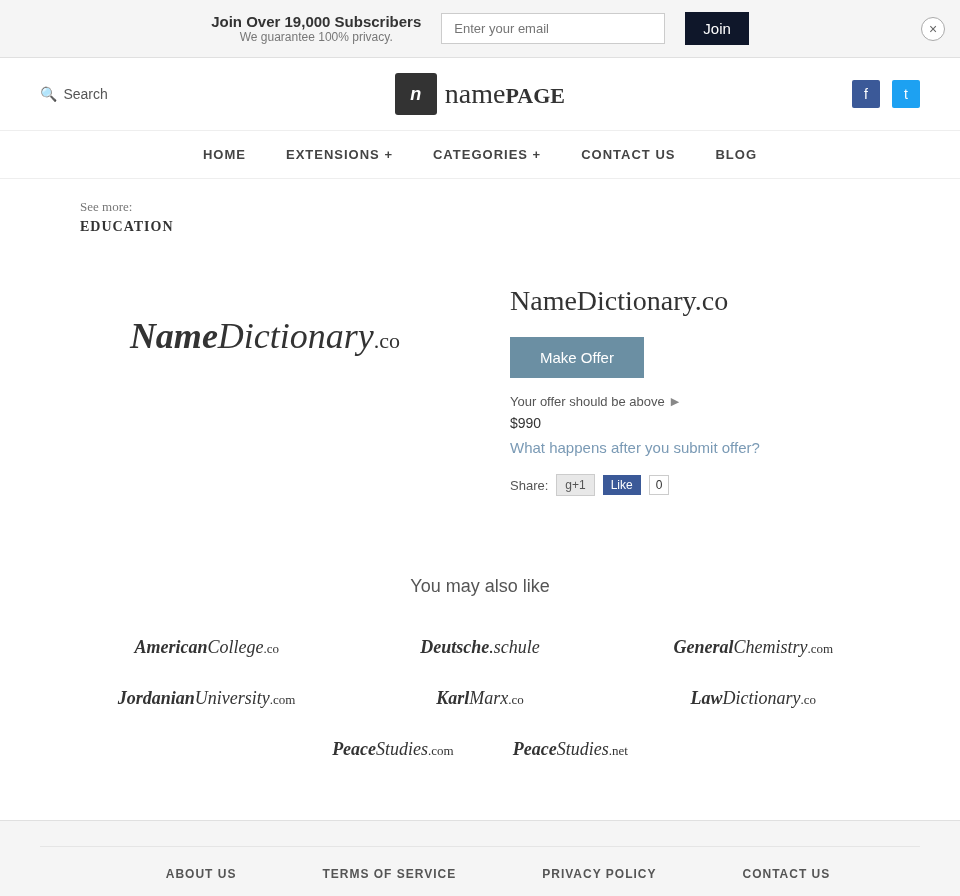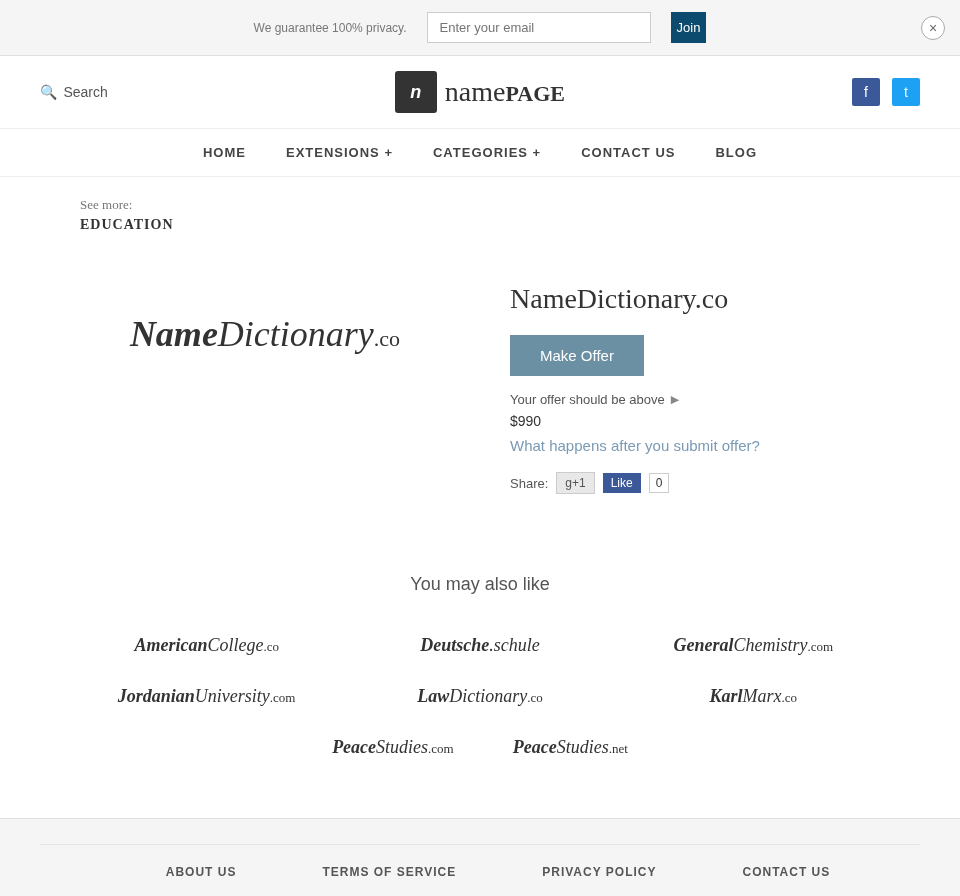--- a/index.html
+++ b/index.html
@@ -20,25 +20,25 @@
     .top-banner-text .main-text { font-size: 15px; font-weight: 600; color: #333; }
     .top-banner-text .sub-text { font-size: 12px; color: #777; }
     .email-input {
       padding: 7px 12px;
       border: 1px solid #ccc;
       font-size: 13px;
       width: 224px;
       color: #aaa;
     }
     .join-btn {
-      background: #0c4a6e;
+      background: #0f172a;
       color: #fff;
       border: none;
-      padding: 8px 6px;
-      font-size: 13px;
+      padding: 8px 18px;
+      font-size: 15px;
       cursor: pointer;
     }
     .close-banner {
       position: absolute;
       right: 15px;
       top: 50%;
       transform: translateY(-50%);
       width: 24px;
       height: 24px;
       border-radius: 50%;
@@ -282,20 +282,21 @@
       margin-left: 36px;
     }
 
     .divider { height: 1px; background: #e5e5e5; margin: 0 0 20px; }
   </style>
 </head>
 <body>
 
 <div class="top-banner">
   <div class="top-banner-text">
+    <div class="main-text">Join Over 19,000 Subscribers</div>
     <div class="sub-text">We guarantee 100% privacy.</div>
   </div>
   <input class="email-input" type="email" placeholder="Enter your email" style="">
   <button class="join-btn">Join</button>
   <button class="close-banner">×</button>
 </div>
 
 <div class="header">
   <div class="search-area">
     <span>🔍</span>
@@ -367,24 +368,24 @@
     <div class="similar-item">
       <span class="domain-bold">Deutsche</span><span class="domain-light">.schule</span>
     </div>
     <div class="similar-item">
       <span class="domain-bold">General</span><span class="domain-light">Chemistry</span><span class="domain-tld">.com</span>
     </div>
     <div class="similar-item">
       <span class="domain-bold">Jordanian</span><span class="domain-light">University</span><span class="domain-tld">.com</span>
     </div>
     <div class="similar-item">
+      <span class="domain-bold">Karl</span><span class="domain-light">Marx</span><span class="domain-tld">.co</span>
+    </div>
+    <div class="similar-item">
       <span class="domain-bold">Law</span><span class="domain-light">Dictionary</span><span class="domain-tld">.co</span>
-    </div>
-    <div class="similar-item">
-      <span class="domain-bold">Karl</span><span class="domain-light">Marx</span><span class="domain-tld">.co</span>
     </div>
     <div class="similar-row-2">
       <div class="similar-item">
         <span class="domain-bold">Peace</span><span class="domain-light">Studies</span><span class="domain-tld">.com</span>
       </div>
       <div class="similar-item">
         <span class="domain-bold">Peace</span><span class="domain-light">Studies</span><span class="domain-tld">.net</span>
       </div>
     </div>
   </div>

